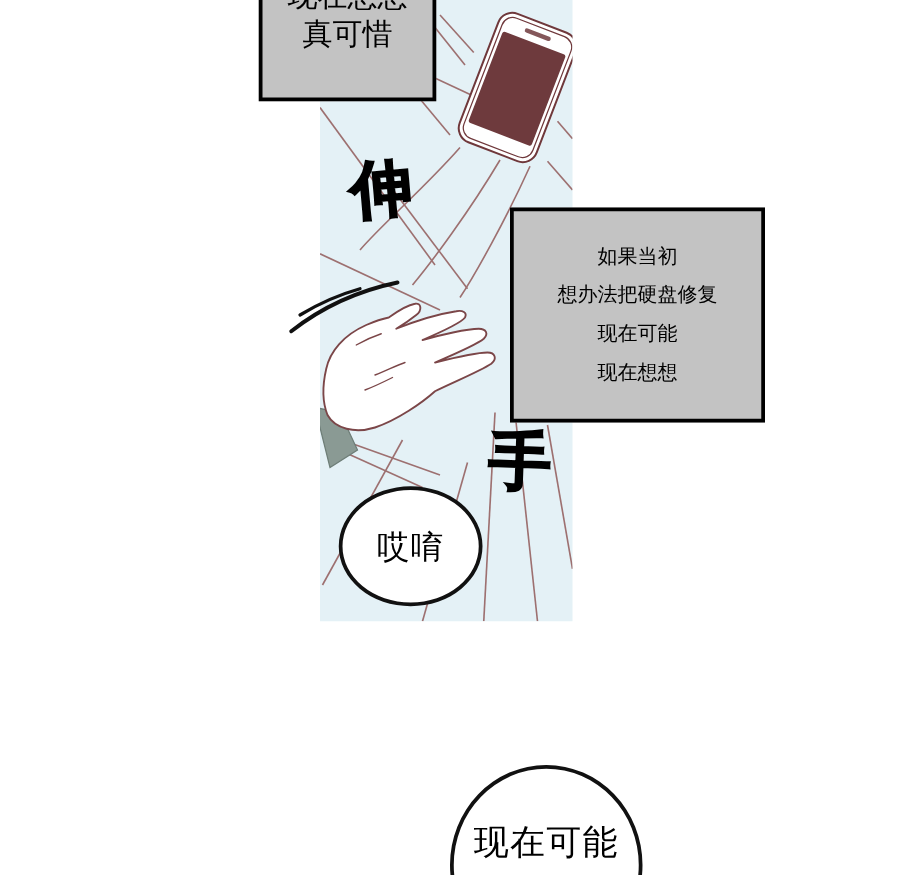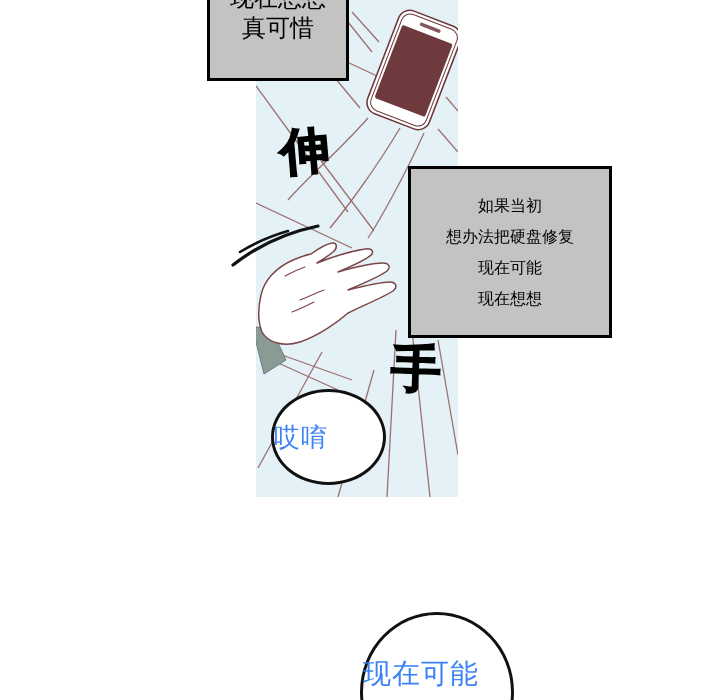--- a/index.html
+++ b/index.html
@@ -23,21 +23,21 @@
   .dialog .line{white-space:nowrap;}
   .sfx{
     position:absolute;color:#000;font-weight:900;
     font-family:"DejaVu Sans","Liberation Sans",sans-serif;
     -webkit-text-stroke:1.5px #000;
   }
   .sfx-stretch{left:280px;top:118px;font-size:50px;transform:rotate(-5deg);}
   .sfx-hand{left:391px;top:336px;font-size:50px;transform:rotate(2deg);}
   .bubble{
     position:absolute;background:#fff;border:3px solid #111;border-radius:50%;
-    display:flex;align-items:center;justify-content:flex-start;color:#3b82f6;
+    display:flex;align-items:center;justify-content:center;color:#000000;
     box-sizing:border-box;
   }
   .bubble-aiyo{left:271px;top:389px;width:115px;height:96px;font-size:26px;}
   .bubble-work{left:360px;top:612px;width:154px;height:160px;font-size:28px;
     align-items:flex-start;padding-top:40px;}
   .bubble span{letter-spacing:1px;}
 </style>
 </head>
 <body>
 

